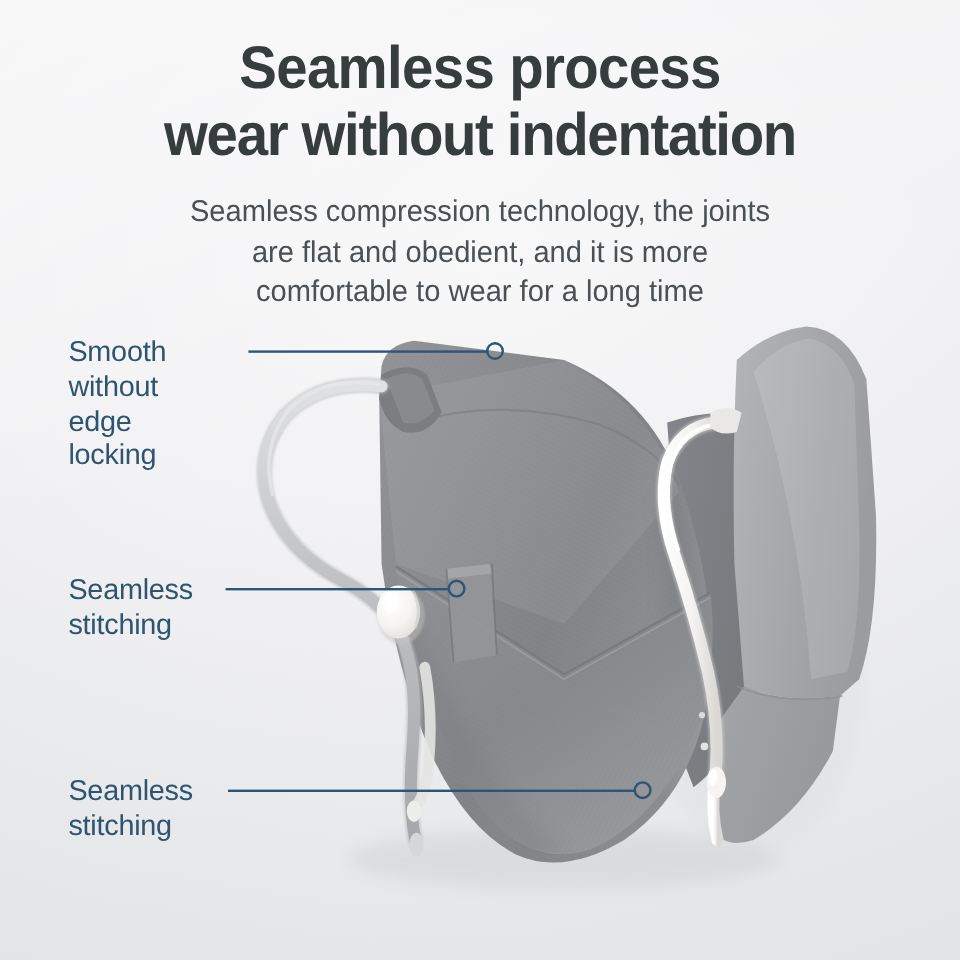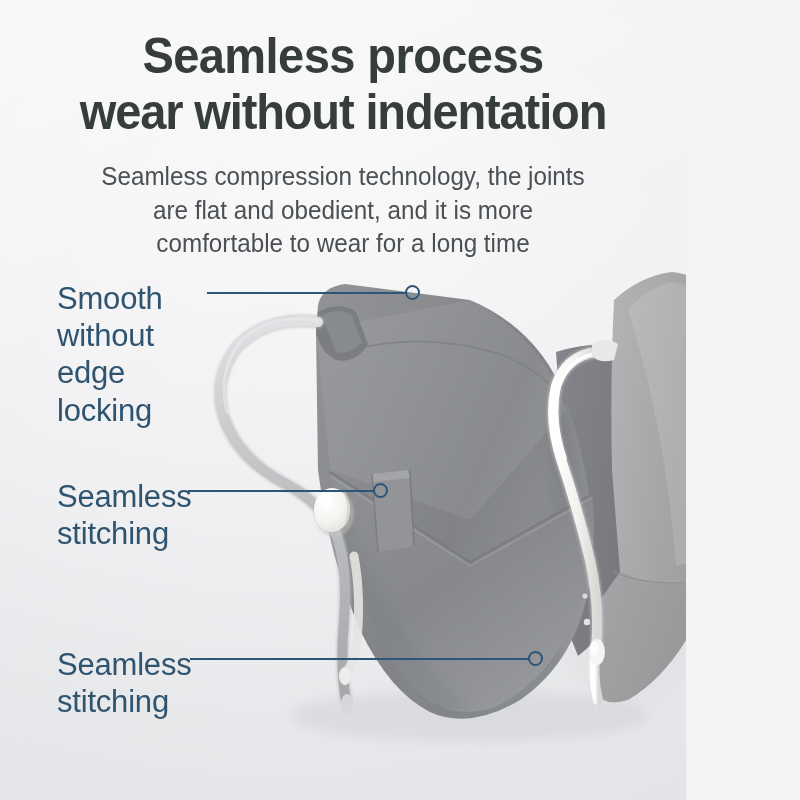--- a/index.html
+++ b/index.html
@@ -4,21 +4,21 @@
 <style>
   * { margin:0; padding:0; box-sizing:border-box; }
   html, body { width:800px; height:800px; }
   body {
     font-family:"Liberation Sans", sans-serif;
     background:#f3f3f5;
     overflow:hidden;
   }
   #poster {
     position:relative;
-    width:686px; height:800px;
+    width:800px; height:800px;
     background:
       radial-gradient(ellipse 900px 700px at 52% 26%, #f7f7f8 0%, #f1f1f3 48%, #e9eaec 78%, #e4e5e8 100%);
     overflow:hidden;
   }
   #poster::after{
     content:"";
     position:absolute; inset:0;
     background:linear-gradient(160deg, rgba(255,255,255,.55) 0%, rgba(255,255,255,0) 42%,
                 rgba(222,224,227,.35) 100%);
     pointer-events:none;
@@ -47,21 +47,21 @@
     font-size:25px;
     line-height:1.34;
     z-index:6;
   }
 
   
   .callout { position:absolute; z-index:8; }
   .callout .label {
     position:absolute;
     color:#2e5470;
-    font-size:31px;
+    font-size:24px;
     line-height:1.2;
     white-space:pre-line;
     letter-spacing:-.2px;
   }
   .lead-line {
     position:absolute;
     height:2px;
     background:#2d5577;
   }
   .lead-dot {

